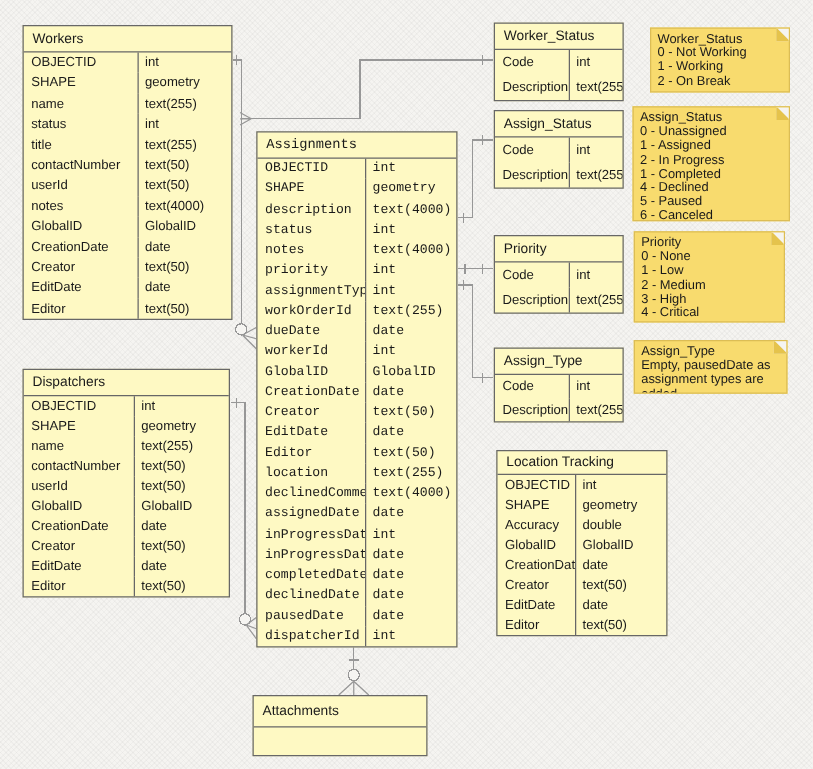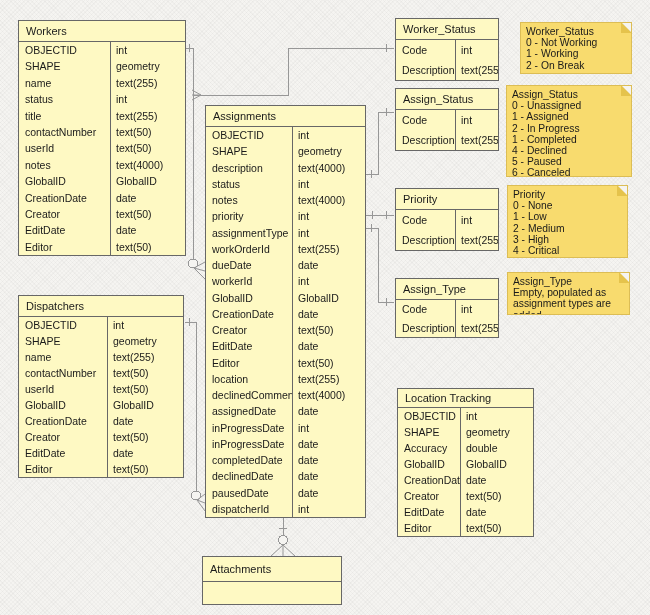--- a/index.html
+++ b/index.html
@@ -23,26 +23,26 @@
   .etitle{
     height:20px;line-height:20px;padding-left:7px;font-size:11px;
     border-bottom:1px solid #676767;white-space:nowrap;overflow:hidden;
   }
   .erow{display:flex;height:var(--rh);line-height:var(--rh);font-size:10.5px;white-space:nowrap;}
   .ename{width:var(--namew);flex:none;padding-left:6px;overflow:hidden;}
   .etype{flex:1;border-left:1px solid #676767;padding-left:5px;overflow:hidden;}
 
   #t-workers      {left:18px; top:20px;  width:168px;--rh:16.4px;--namew:85px;}
   #t-dispatchers  {left:18px; top:295px; width:166px;--rh:16px;  --namew:82px;}
-  #t-assignments  {left:205px;top:105px; width:161px;--rh:16.25px;--namew:80px;}
+  #t-assignments  {left:205px;top:105px; width:161px;font-family:Liberation Mono, monospace;--rh:16.25px;--namew:80px;}
   #t-worker-status{left:395px;top:18px;  width:104px;--rh:20px;  --namew:53px;}
   #t-assign-status{left:395px;top:88px;  width:104px;--rh:20px;  --namew:53px;}
   #t-priority     {left:395px;top:188px; width:104px;--rh:20px;  --namew:53px;}
   #t-assign-type  {left:395px;top:278px; width:104px;--rh:18.5px;--namew:53px;}
-  #t-location     {left:397px;top:388px; width:137px;--rh:16px;  --namew:56px;}
+  #t-location     {left:397px;top:360px; width:137px;--rh:16px;  --namew:56px;}
   #t-location .etitle{height:18px;line-height:18px;}
   #t-attachments  {left:202px;top:556px; width:140px;}
   #t-attachments .etitle{height:24px;line-height:24px;}
   #t-attachments .empty-row{height:22px;}
 
   
   .note{
     position:absolute;z-index:2;background:#f8db6e;border:1px solid #dcbd55;
     box-sizing:border-box;font-size:10.3px;line-height:11.2px;
     padding:3px 0 0 5px;overflow:hidden;
@@ -447,18 +447,18 @@
         <div class="note-line">2 - Medium</div>
         <div class="note-line">3 - High</div>
         <div class="note-line">4 - Critical</div>
       </div>
   </div>
 
   <div class="note" id="n-assign-type">
     <div class="note-fold"></div>
     <div class="note-lines">
         <div class="note-line">Assign_Type</div>
-        <div class="note-line">Empty, populated as</div>
+        <div class="note-line">Empty, pausedDate as</div>
         <div class="note-line">assignment types are added</div>
       </div>
   </div>
 
 </div>
 
 </body></html>

